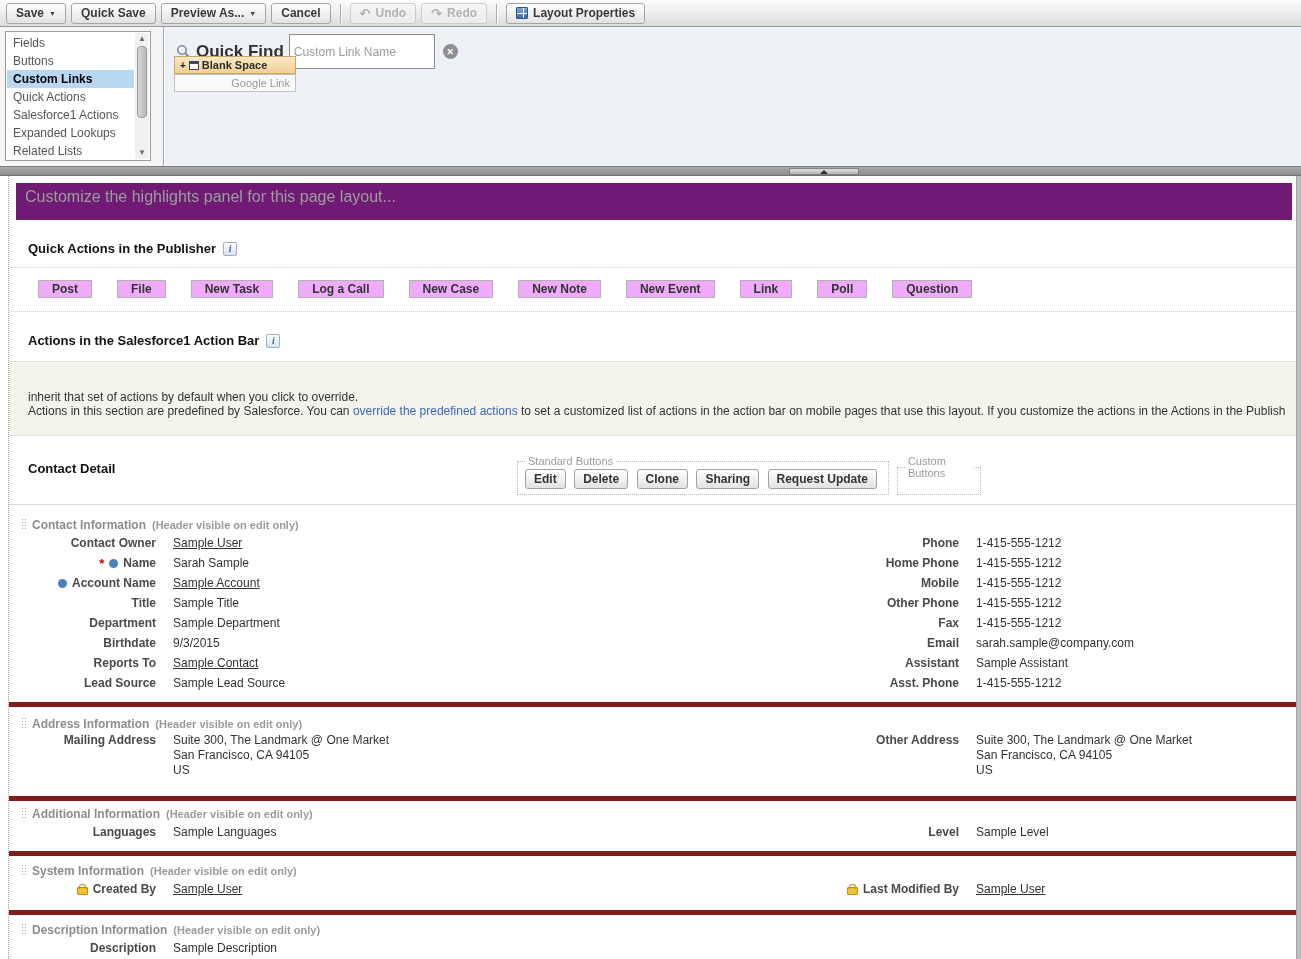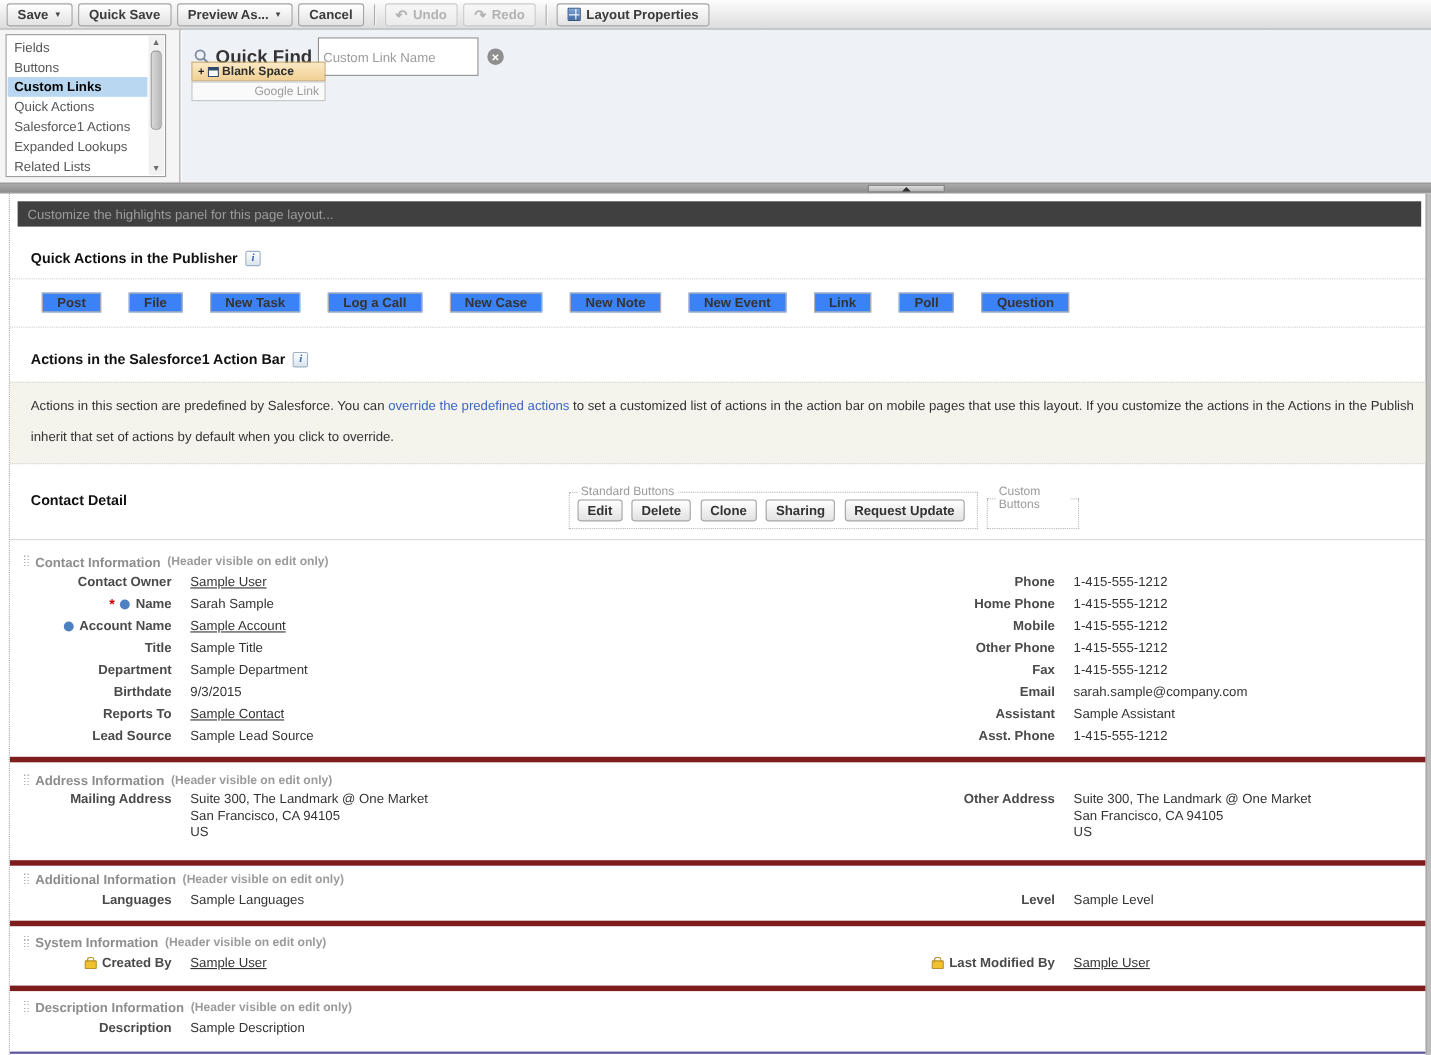--- a/index.html
+++ b/index.html
@@ -70,35 +70,35 @@
   .split-handle {
     position:absolute; left:789px; top:1px; width:70px; height:7px;
     background:linear-gradient(#dedede,#b4b4b4); border:1px solid #848484;
     display:flex; align-items:center; justify-content:center; cursor:pointer;
   }
   .split-tri { width:0; height:0; border-left:4px solid transparent; border-right:4px solid transparent; border-bottom:4px solid #2e2e2e; }
   
   .canvas { position:absolute; top:176px; left:0; width:1301px; bottom:0; background:#fff; }
   .right-strip { position:absolute; right:0; top:0; bottom:0; width:5px; background:#bcbcbc; border-left:1px solid #a2a2a2; }
   .canvas-inner { position:absolute; left:8px; top:0; right:5px; bottom:0; border-left:1px dotted #a3a3a3; overflow:hidden; }
-  .highlights { margin:7px 4px 0 7px; background:#404040; color:#9c9c9c; font-size:12px; padding:5px 9px; height:23px; }
+  .highlights { margin:7px 4px 0 7px; background:#701a75; color:#9c9c9c; font-size:16px; padding:5px 9px; height:37px; }
   .sec-title-row { display:flex; align-items:center; gap:7px; margin:21px 0 0 19px; }
   .sec-title { font-size:13px; font-weight:bold; color:#111; }
   .info-icon {
     width:14px; height:14px; border:1px solid #9db0c5; border-radius:2px;
     background:linear-gradient(#ffffff,#d9e3ee); color:#3b67a8;
     font-family:"Liberation Serif",serif; font-style:italic; font-weight:bold; font-size:10px;
     display:flex; align-items:center; justify-content:center; cursor:pointer;
   }
   .publisher-box {
     margin-top:11px; border-top:1px dotted #cfcfcf; border-bottom:1px dotted #cfcfcf;
     padding:12px 0 13px 29px; display:flex; gap:25px;
   }
   .action-btn {
-    border:1px solid #b2b2b2; background:#3b82f6; font-size:12px; font-weight:bold; color:#333;
+    border:1px solid #b2b2b2; background:#f0abfc; font-size:12px; font-weight:bold; color:#333;
     padding:1px 13px; height:18px; line-height:15px; text-align:center; cursor:grab; white-space:nowrap;
   }
   .sf1-desc {
     margin-top:13px; background:#f4f3ec; border-top:1px dotted #d2d2d2; border-bottom:1px dotted #d2d2d2;
     padding:14px 0 17px 19px; font-size:12px; color:#333;
   }
   .sf1-line { white-space:nowrap; overflow:hidden; }
   .sf1-line2 { margin-top:14px; }
   .link-blue { color:#3c67c4; cursor:pointer; }
   
@@ -246,24 +246,24 @@
       <div class="action-btn">Link</div>
       <div class="action-btn">Poll</div>
       <div class="action-btn">Question</div>
     </div>
 
     <div class="sec-title-row">
       <span class="sec-title">Actions in the Salesforce1 Action Bar</span>
       <span class="info-icon">i</span>
     </div>
     <div class="sf1-desc">
+      <div class="sf1-line sf1-line2">inherit that set of actions by default when you click to override.</div>
       <div class="sf1-line">
         <span>Actions in this section are predefined by Salesforce. You can </span><span class="link-blue">override the predefined actions</span><span> to set a customized list of actions in the action bar on mobile pages that use this layout. If you customize the actions in the Actions in the Publish</span>
       </div>
-      <div class="sf1-line sf1-line2">inherit that set of actions by default when you click to override.</div>
     </div>
 
     <div class="detail-header">
       <span class="detail-title">Contact Detail</span>
       <div class="fieldsets">
         <fieldset>
           <legend>Standard Buttons</legend>
           <span class="std-btn">Edit</span>
           <span class="std-btn">Delete</span>
           <span class="std-btn">Clone</span>

